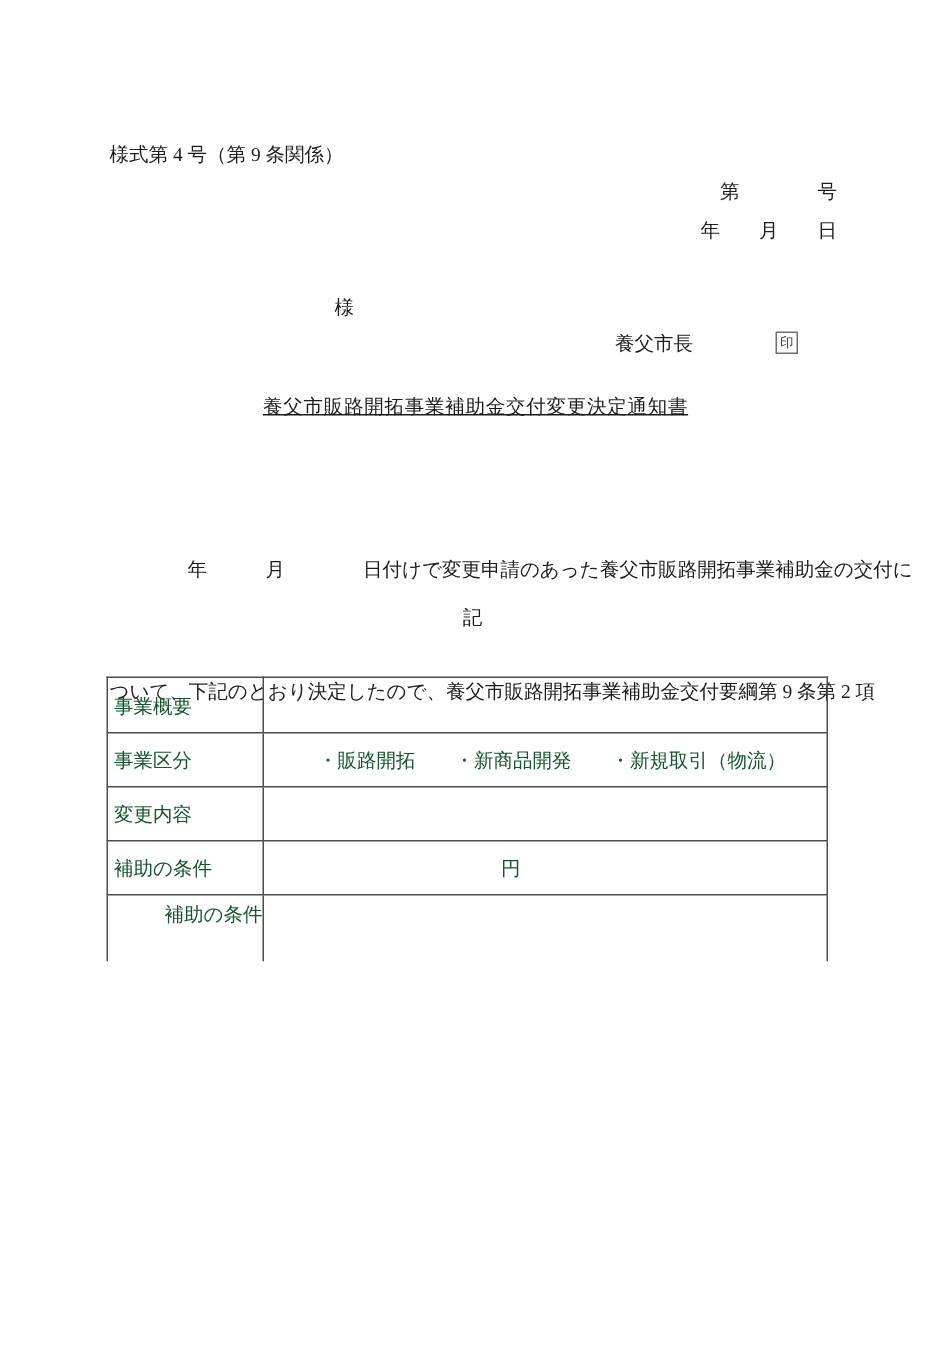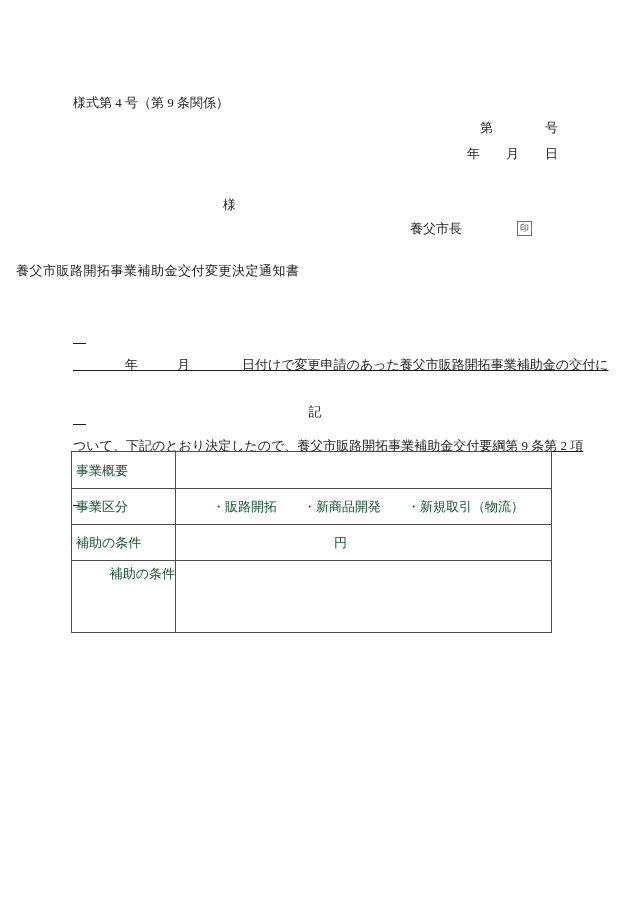--- a/index.html
+++ b/index.html
@@ -30,29 +30,29 @@
     left: 517px; top: 221px;
     width: 13px; height: 13px;
     border: 1px solid #6f6f6f;
     font-size: 9px;
     display: flex;
     align-items: center;
     justify-content: center;
     color: #3a3a3a;
   }
   .doc-title {
-    left: 16px; right: 0; top: 264px;
-    text-align: left;
+    left: 4px; right: 0; top: 264px;
+    text-align: center;
     letter-spacing: 0.5px;
+    text-decoration: underline;
   }
   .body-text {
-    left: 73px; top: 297px;
+    left: 73px; top: 312px;
     width: 500px;
     line-height: 27px;
-    text-decoration: underline;
   }
   .body-text div { white-space: pre; }
   .record-marker { left: 0; right: 0; top: 405px; text-align: center; }
 
   table.form-table {
     position: absolute;
     left: 71px; top: 451px;
     width: 481px;
     border-collapse: collapse;
     table-layout: fixed;
@@ -115,20 +115,24 @@
     </colgroup>
     <tbody>
       <tr class="r1">
         <td class="label-cell">事業概要</td>
         <td></td>
       </tr>
       <tr class="r2">
         <td class="label-cell">事業区分</td>
         <td class="value-indent">・販路開拓　　・新商品開発　　・新規取引（物流）</td>
       </tr>
+      <tr class="r3">
+        <td class="label-cell">変更内容</td>
+        <td></td>
+      </tr>
       <tr class="r4">
         <td class="label-cell">補助の条件</td>
         <td class="value-center">円</td>
       </tr>
       <tr class="r6">
         <td class="label-cell top-align">補助の条件</td>
         <td></td>
       </tr>
     </tbody>
   </table>

